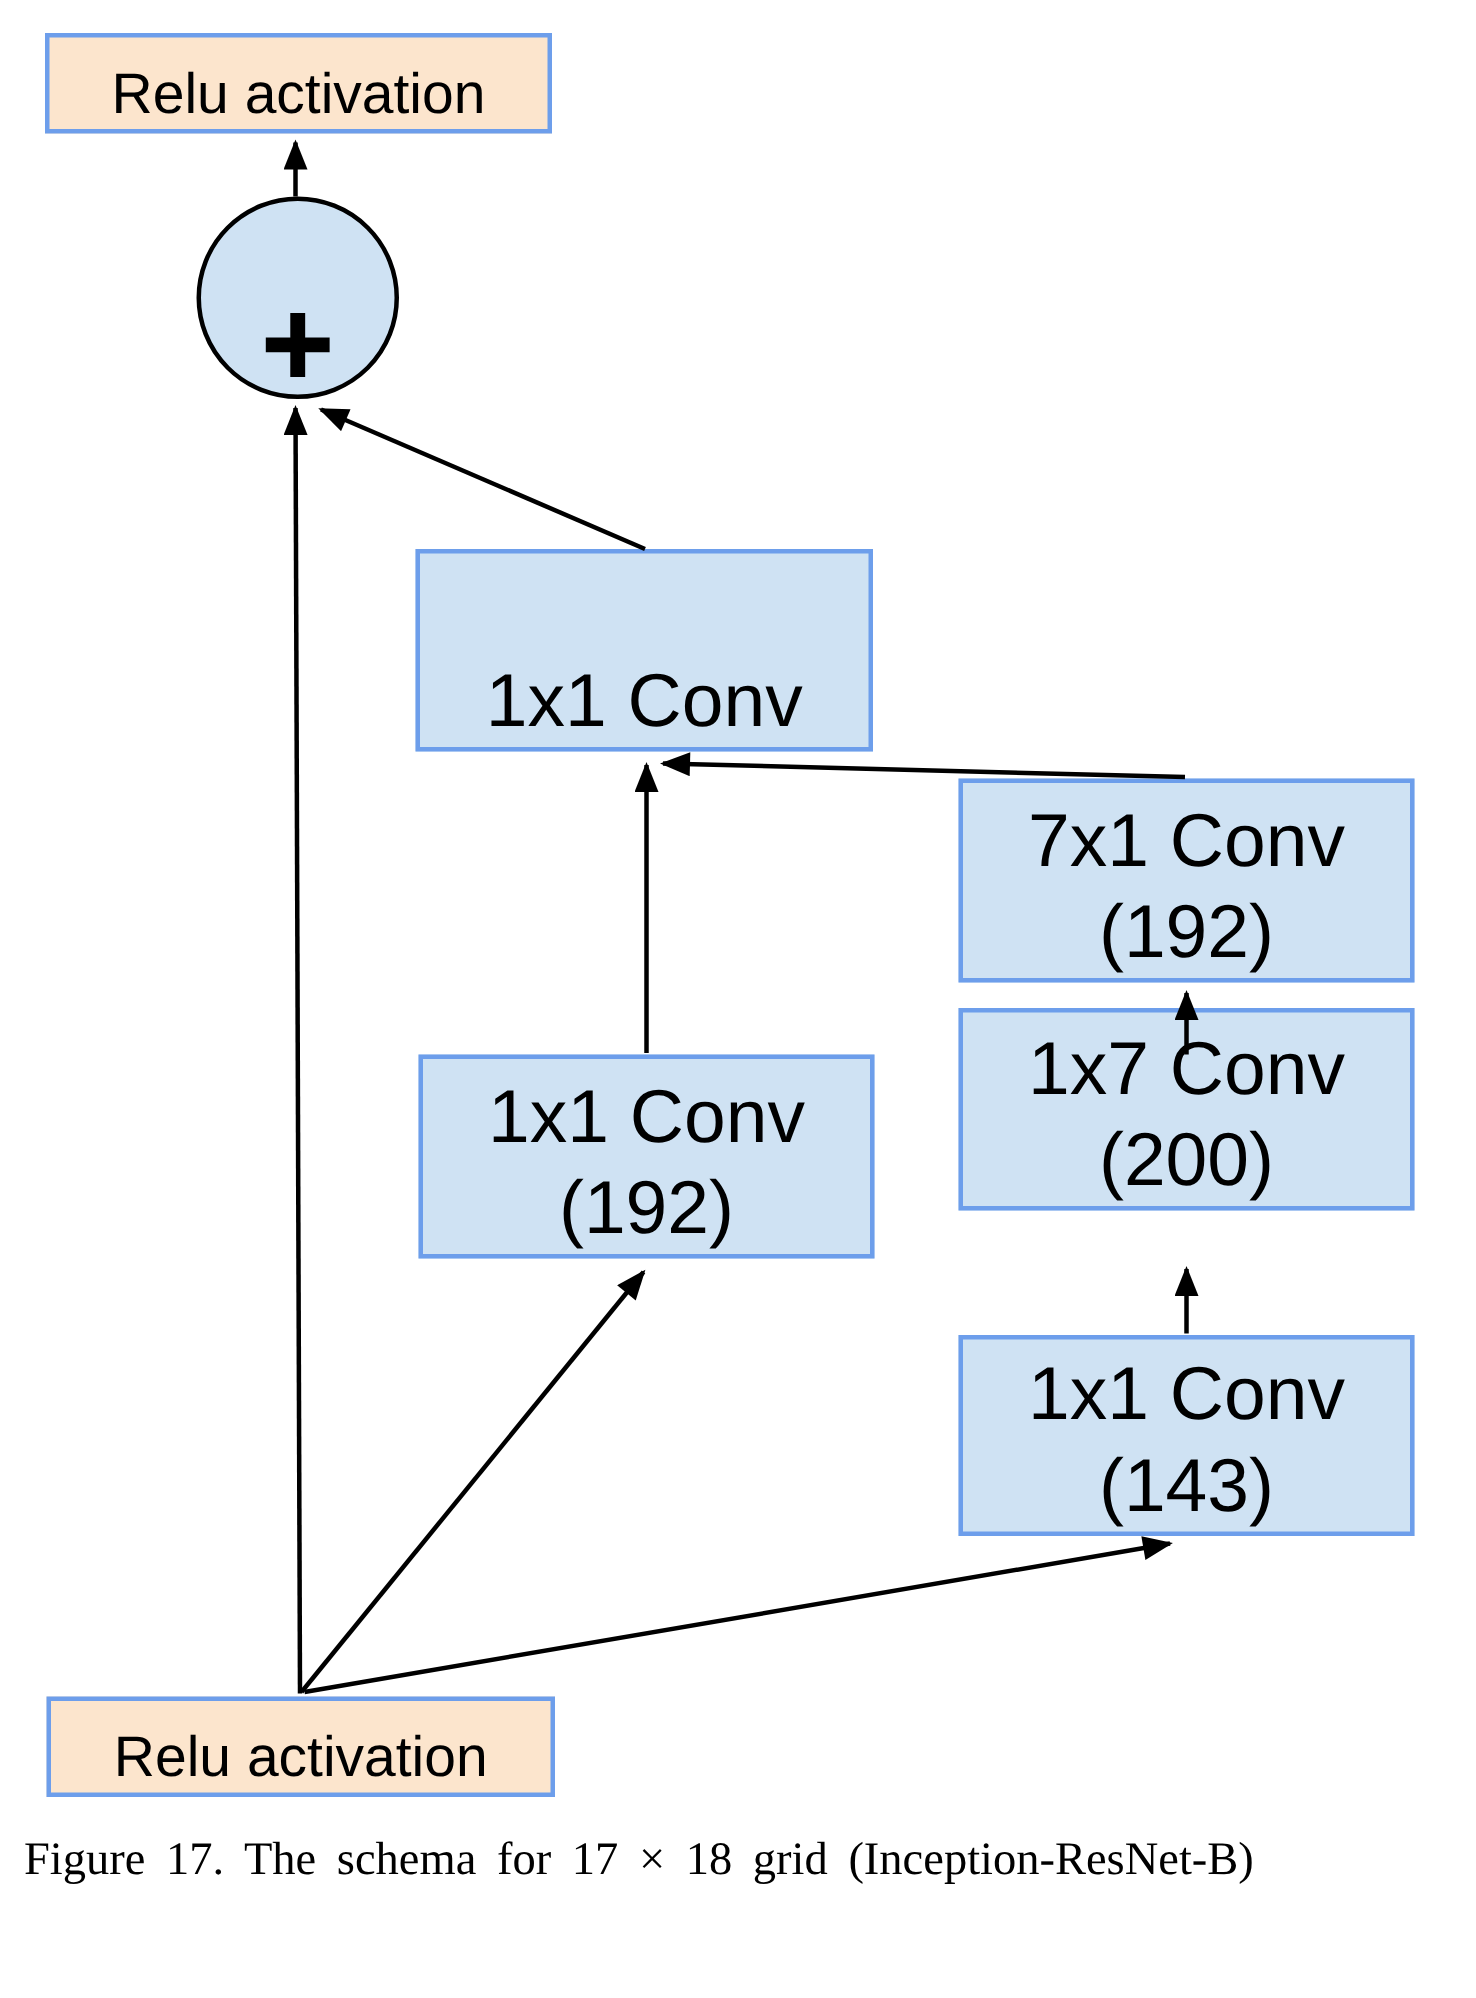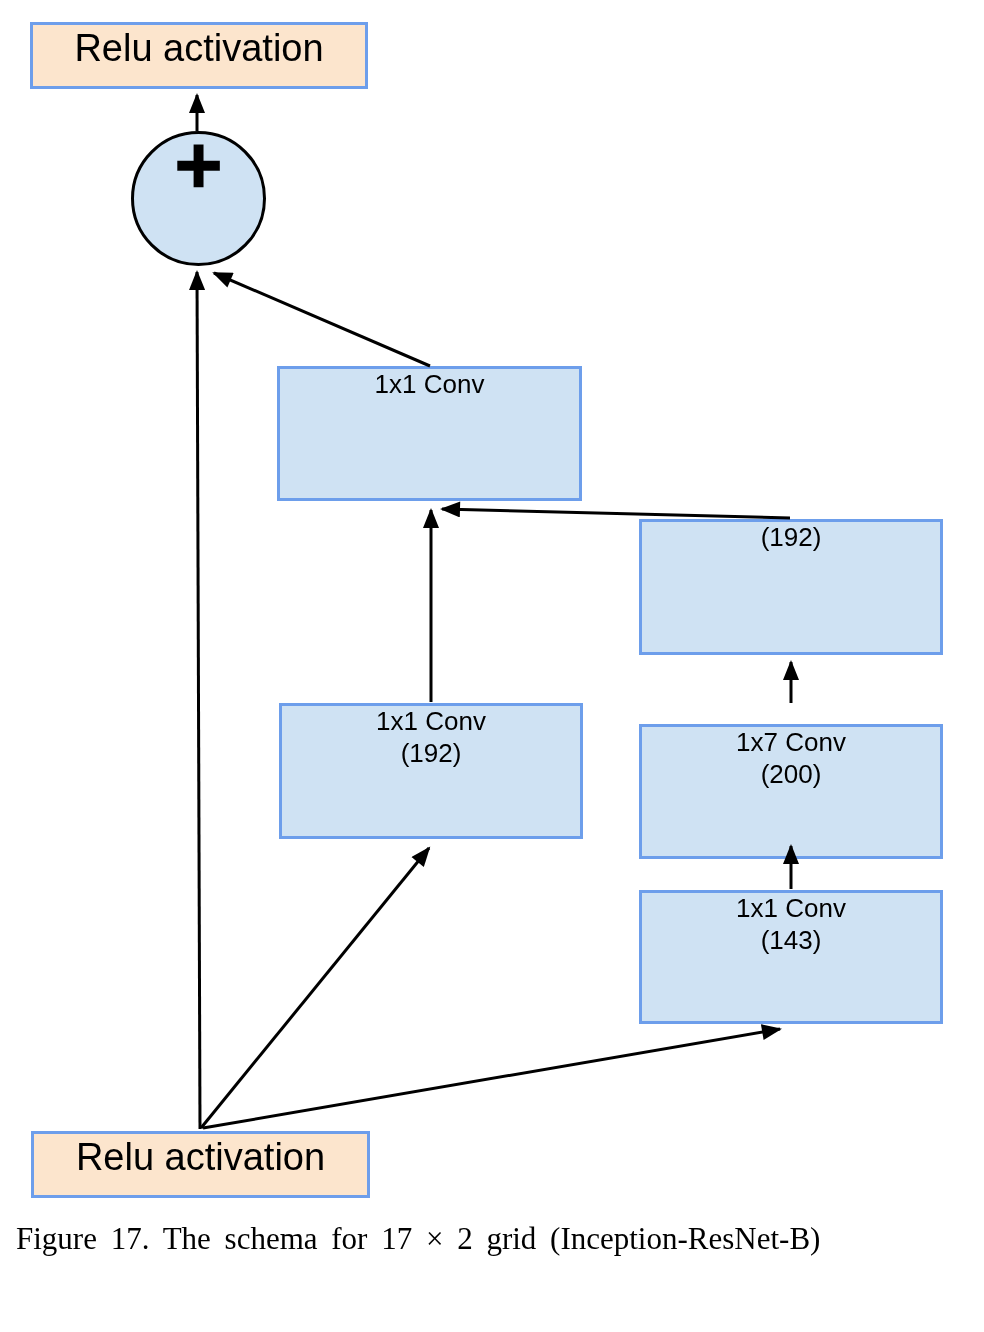--- a/index.html
+++ b/index.html
@@ -16,34 +16,34 @@
     background:#ffffff;
     overflow:hidden;
     font-family:"Liberation Sans", sans-serif;
   }
   .node{
     position:absolute;
     box-sizing:border-box;
     display:flex;
     flex-direction:column;
     align-items:center;
-    justify-content:flex-start;
+    justify-content:flex-end;
     text-align:center;
     color:var(--text);
     line-height:1.22;
   }
   .relu-box{
     background:var(--relu-fill);
     border:3px solid var(--box-border);
     font-size:38px;
   }
   .conv-box{
     background:var(--conv-fill);
     border:3px solid var(--box-border);
-    font-size:26px;
+    font-size:50px;
   }
   .sum-circle{
     background:var(--conv-fill);
     border:3.5px solid var(--line);
     border-radius:50%;
   }
   .plus-glyph{
     font-family:"DejaVu Sans", sans-serif;
     font-size:64px;
     font-weight:900;
@@ -84,29 +84,30 @@
 
   <div class="node sum-circle" style="left:131px;top:131px;width:135px;height:135px;">
     <span class="plus-glyph">+</span>
   </div>
 
   <div class="node conv-box" style="left:277px;top:366px;width:305px;height:135px;">
     <span>1x1 Conv</span>
   </div>
 
   <div class="node conv-box" style="left:639px;top:519px;width:304px;height:136px;">
+    <span>7x1 Conv</span>
     <span>(192)</span>
   </div>
 
   <div class="node conv-box" style="left:279px;top:703px;width:304px;height:136px;">
     <span>1x1 Conv</span>
     <span>(192)</span>
   </div>
 
-  <div class="node conv-box" style="left:639px;top:724px;width:304px;height:135px;">
+  <div class="node conv-box" style="left:639px;top:672px;width:304px;height:135px;">
     <span>1x7 Conv</span>
     <span>(200)</span>
   </div>
 
   <div class="node conv-box" style="left:639px;top:890px;width:304px;height:134px;">
     <span>1x1 Conv</span>
     <span>(143)</span>
   </div>
 
   <div class="node relu-box" style="left:31px;top:1131px;width:339px;height:67px;">
@@ -124,16 +125,16 @@
     <line x1="430" y1="366" x2="214" y2="273" marker-end="url(#ah)"></line>
     <line x1="431" y1="702" x2="431" y2="510" marker-end="url(#ah)"></line>
     <line x1="790" y1="518" x2="442" y2="509" marker-end="url(#ah)"></line>
     <line x1="791" y1="703" x2="791" y2="662" marker-end="url(#ah)"></line>
     <line x1="791" y1="889" x2="791" y2="846" marker-end="url(#ah)"></line>
     <line x1="201" y1="1128" x2="429" y2="848" marker-end="url(#ah)"></line>
     <line x1="203" y1="1128" x2="780" y2="1029" marker-end="url(#ah)"></line>
   </svg>
 
   <div class="caption">
-    <div class="cap-line1">Figure 17. The schema for 17 × 2 grid (Inception-ResNet-B)</div>
+    <div class="cap-line1">Figure 17. The schema for 17 × 18 grid (Inception-ResNet-B)</div>
   </div>
 
 </div>
 
 </body></html>

